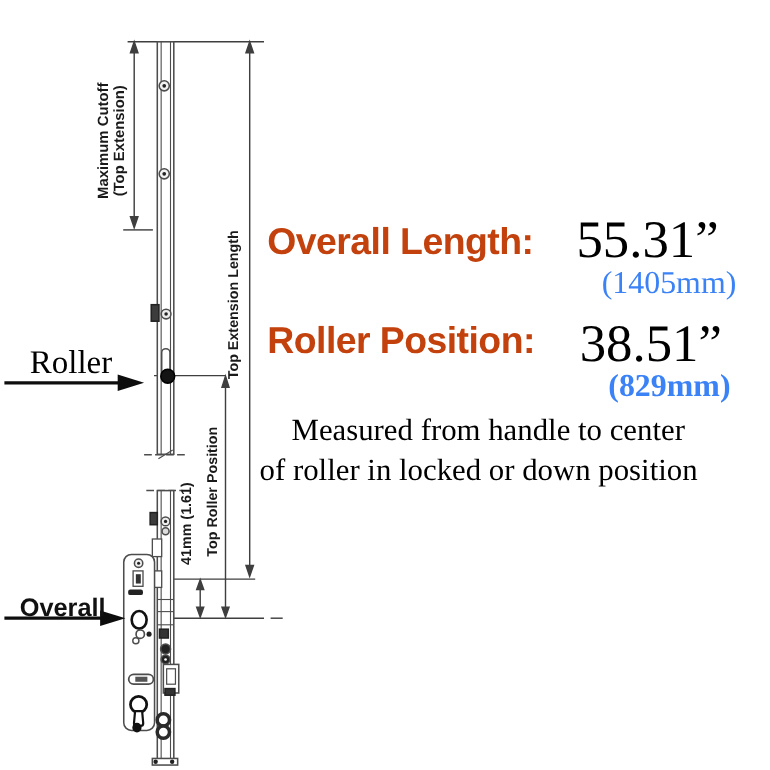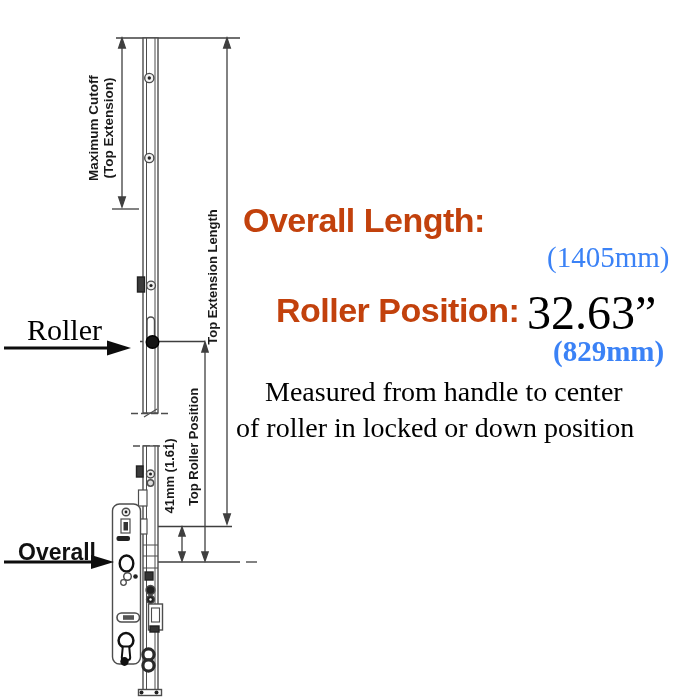--- a/index.html
+++ b/index.html
@@ -160,22 +160,23 @@
 
   <div class="lbl rot dim" style="left:193px; top:447px;">Top Roller Position</div>
 
   <div class="lbl rot dim" style="left:169px; top:476px;">41mm (1.61)</div>
 
   <div class="lbl part-serif" style="left:27px; top:313px;">Roller</div>
 
   <div class="lbl part-sans" style="left:18px; top:539px;">Overall</div>
 
   <div class="lbl meas-label" style="left:243px; top:201px;">Overall Length:</div>
+  <div class="lbl meas-in" style="left:524px; top:191px;">55.31”</div>
   <div class="lbl meas-mm" style="left:547px; top:241px;">(1405mm)</div>
 
-  <div class="lbl meas-label" style="left:243px; top:291px;margin-left:33px;">Roller Position:</div>
-  <div class="lbl meas-in" style="left:527px; top:285px;">32.63”</div>
+  <div class="lbl meas-label" style="left:243px; top:291px;">Roller Position:</div>
+  <div class="lbl meas-in" style="left:527px; top:285px;">38.51”</div>
   <div class="lbl meas-mm" style="left:553px; top:335px;font-weight:bold;">(829mm)</div>
 
   <div class="lbl note" style="left:265px; top:376px;text-align:center;">Measured from handle to center</div>
   <div class="lbl note" style="left:236px; top:412px;">of roller in locked or down position</div>
 
 </div>
 
 </body></html>

